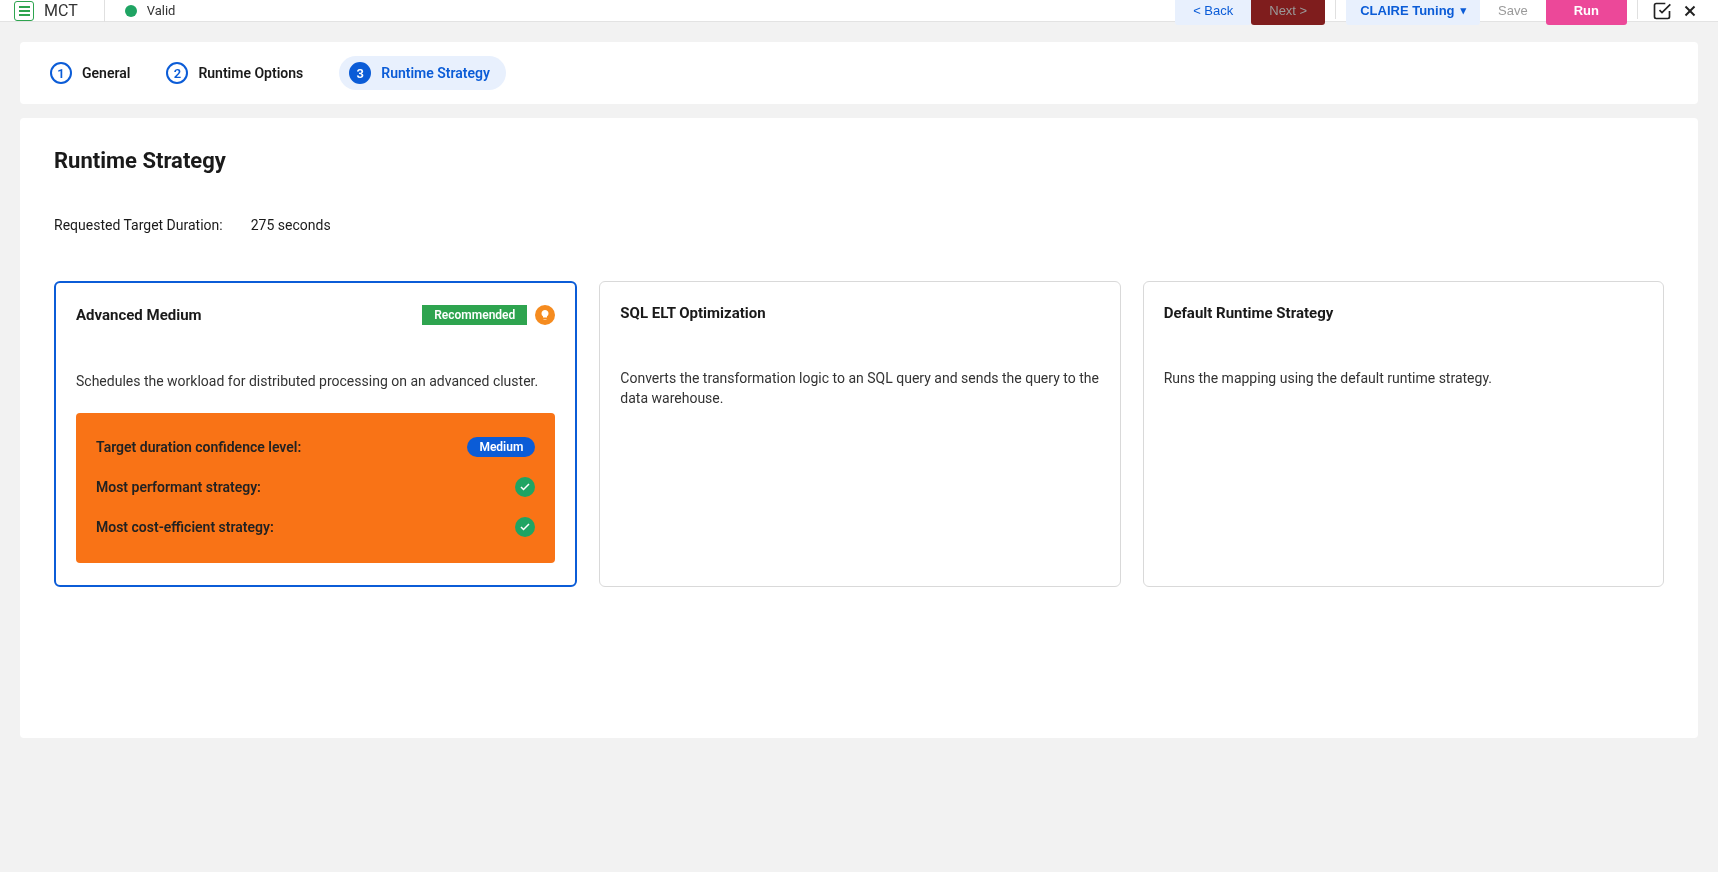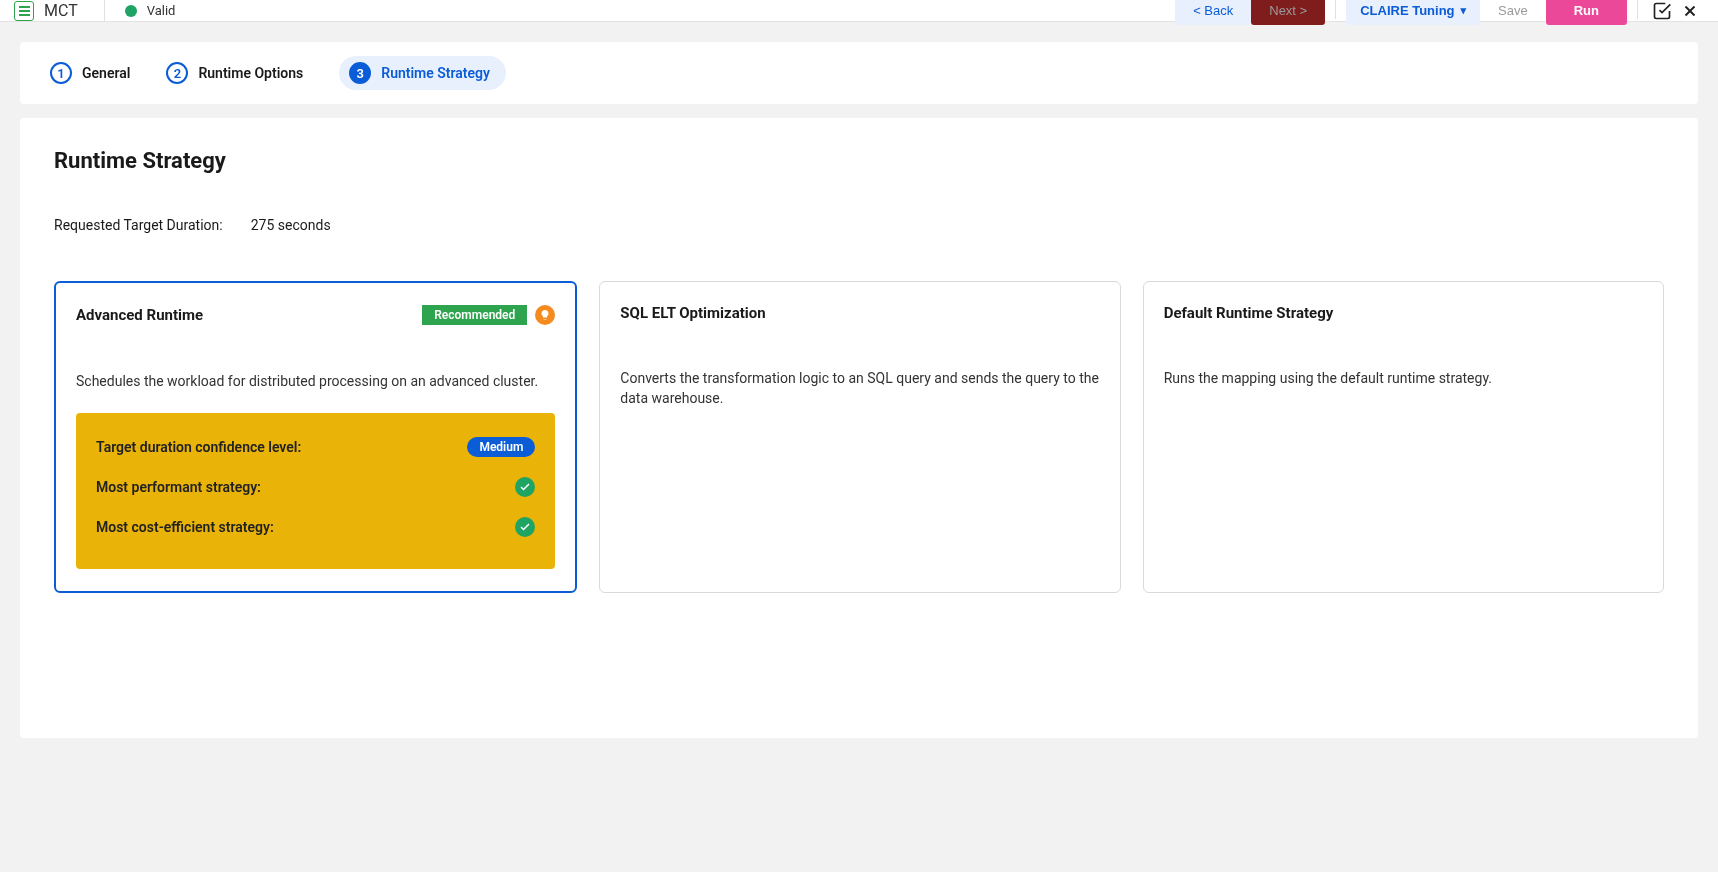--- a/index.html
+++ b/index.html
@@ -141,23 +141,23 @@
   .bulb {
     width:20px; height:20px; border-radius:50%;
     background:#f58b1f;
     display:flex; align-items:center; justify-content:center;
     color:#fff; font-size:12px;
   }
   .card-desc { font-size:14px; color:#333; line-height:1.45; }
 
   .metrics {
     margin-top: 22px;
-    background:#eab308;
+    background:#f97316;
     border-radius:4px;
-    padding: 14px 20px 22px;
+    padding: 14px 20px 16px;
   }
   .metric-row {
     display:flex; align-items:center; justify-content:space-between;
     padding: 10px 0;
     font-size:14px; font-weight:600; color:#222;
   }
   .pill-blue {
     background:#0b5cd7; color:#fff; font-size:12px; font-weight:600;
     padding:3px 12px; border-radius:12px;
   }
@@ -232,21 +232,21 @@
 
     <div class="duration-row">
       <span class="lbl">Requested Target Duration:</span>
       <span>275 seconds</span>
     </div>
 
     <div class="cards-row">
 
       <div class="strategy-card selected">
         <div class="card-header">
-          <div class="card-title">Advanced Runtime</div>
+          <div class="card-title">Advanced Medium</div>
           <div class="badge-row">
             <span class="pill">Recommended</span>
             <span class="bulb">
               <svg viewBox="0 0 24 24" width="12" height="12" fill="currentColor">
                   <path d="M9 21h6v-1H9v1zm3-19C8 2 5 5 5 9c0 2.4 1.2 4.5 3 5.7V17h8v-2.3c1.8-1.2 3-3.3 3-5.7 0-4-3-7-7-7z"></path>
                 </svg>
             </span>
           </div>
         </div>
         <div class="card-desc">Schedules the workload for distributed processing on an advanced cluster.</div>

